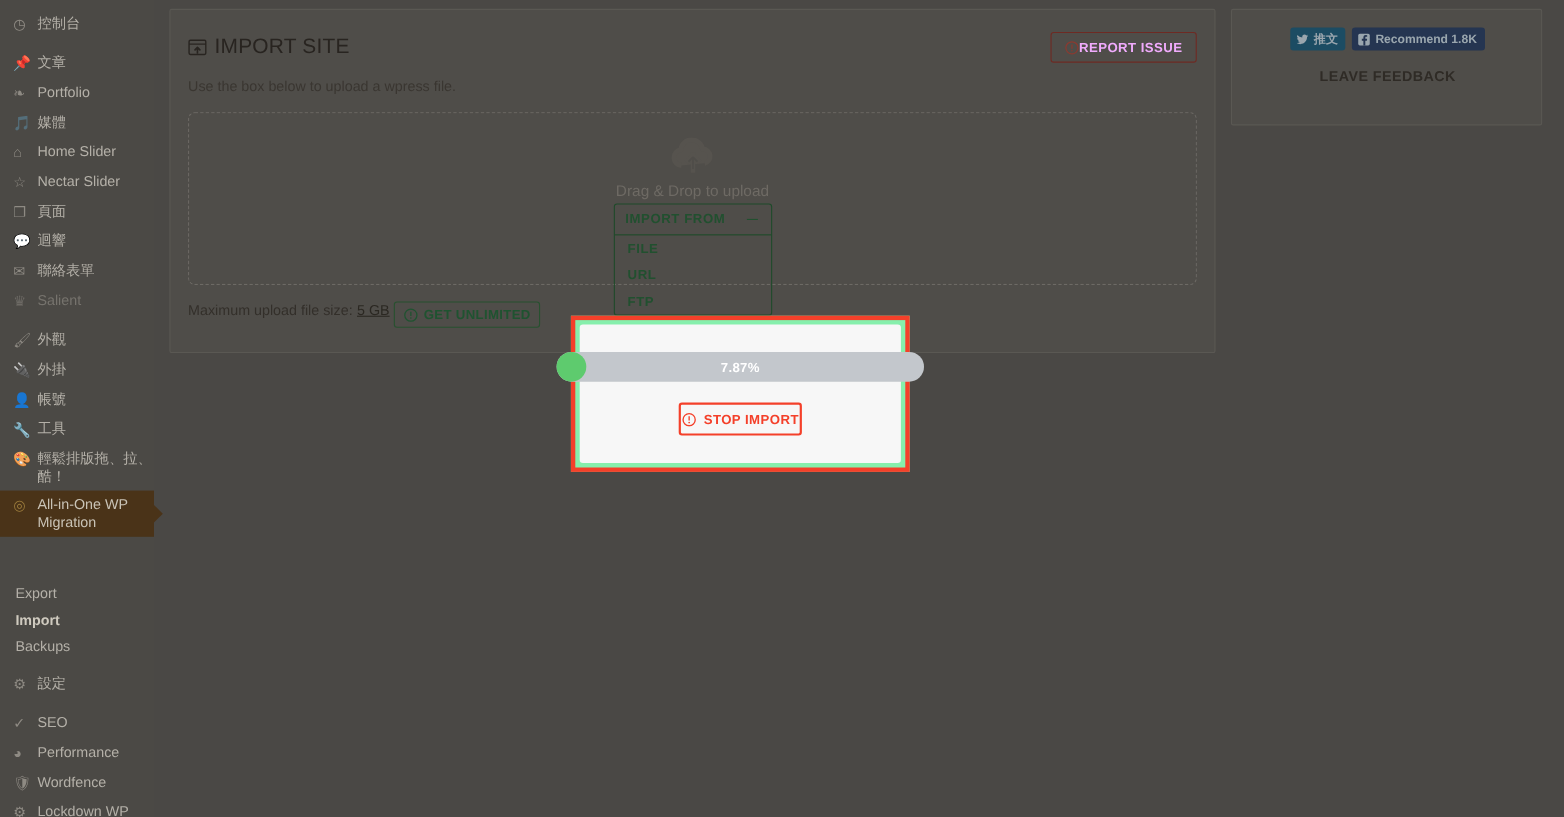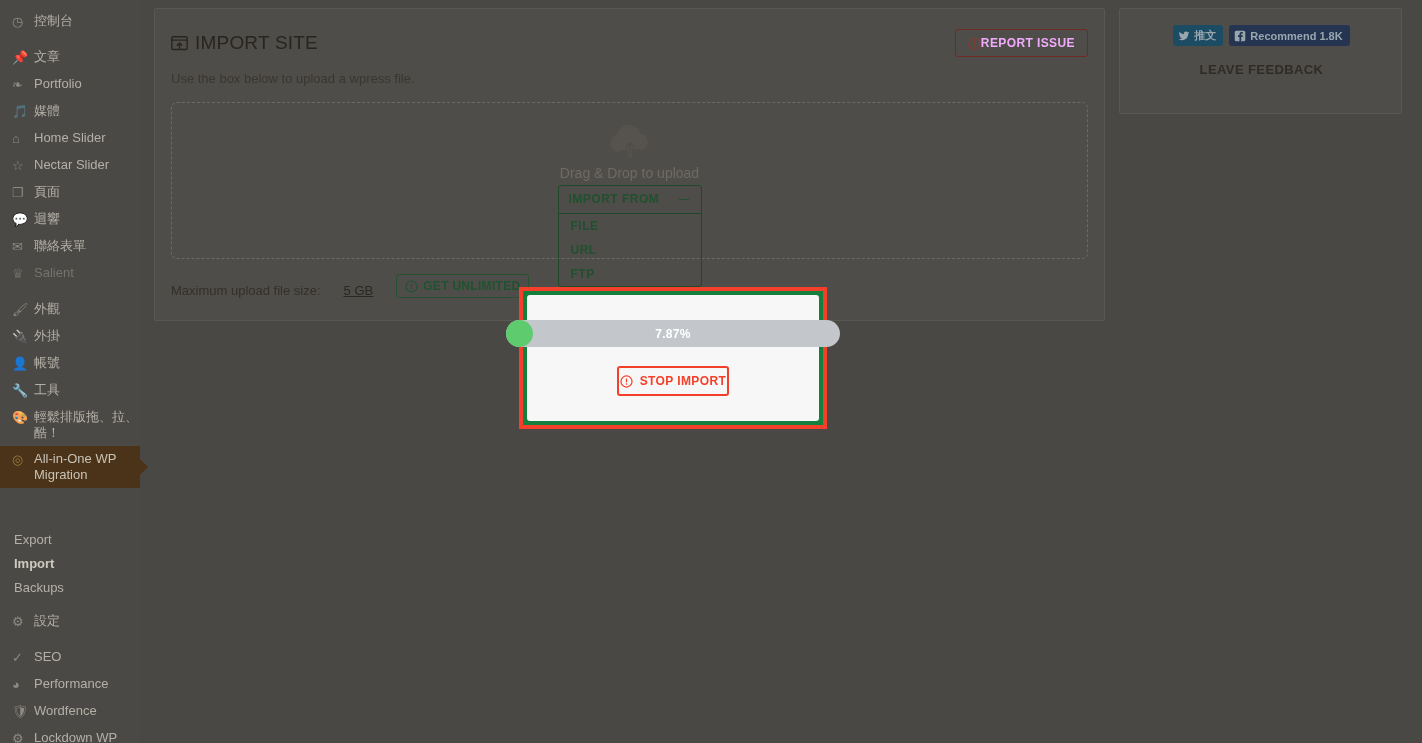--- a/index.html
+++ b/index.html
@@ -130,21 +130,21 @@
     width: 10px; height: 1px; background: #21502f; display: block;
     margin-right: 2px;
   }
   .dd-item {
     padding: 5px 10px 5px 12px;
     font-size: 12px; font-weight: bold; letter-spacing: .5px;
     color: #21502f; cursor: pointer;
   }
 
   .upload-row {
-    display: flex; align-items: flex-end; gap: 23px;
+    display: flex; align-items: flex-start; gap: 4px;
     margin-top: 15px;
     font-size: 13px; color: #332f2a;
   }
   .upload-size { text-decoration: underline; color: #2b2822; }
   .btn-unlimited {
     display: inline-flex; align-items: center; gap: 5px;
     border: 1px solid #27512f; border-radius: 3px;
     background: transparent;
     color: #1f5330; font-size: 12px; font-weight: bold; letter-spacing: .3px;
     padding: 4px 8px; cursor: pointer;
@@ -188,21 +188,21 @@
     background: rgba(0,0,0,0.0);
     z-index: 5;
     pointer-events: none;
   }
   .modal-wrap {
     position: absolute;
     left: 519px; top: 287px;
     width: 308px; height: 142px;
     border: 4px solid #f4402a;
     z-index: 6;
-    background: #15803d;
+    background: #86efac;
   }
   .modal {
     position: absolute; inset: 4px;
     background: #f7f7f7;
     border-radius: 3px;
     display: flex; flex-direction: column;
     align-items: center; justify-content: center;
     gap: 19px;
   }
   .progress-track {

